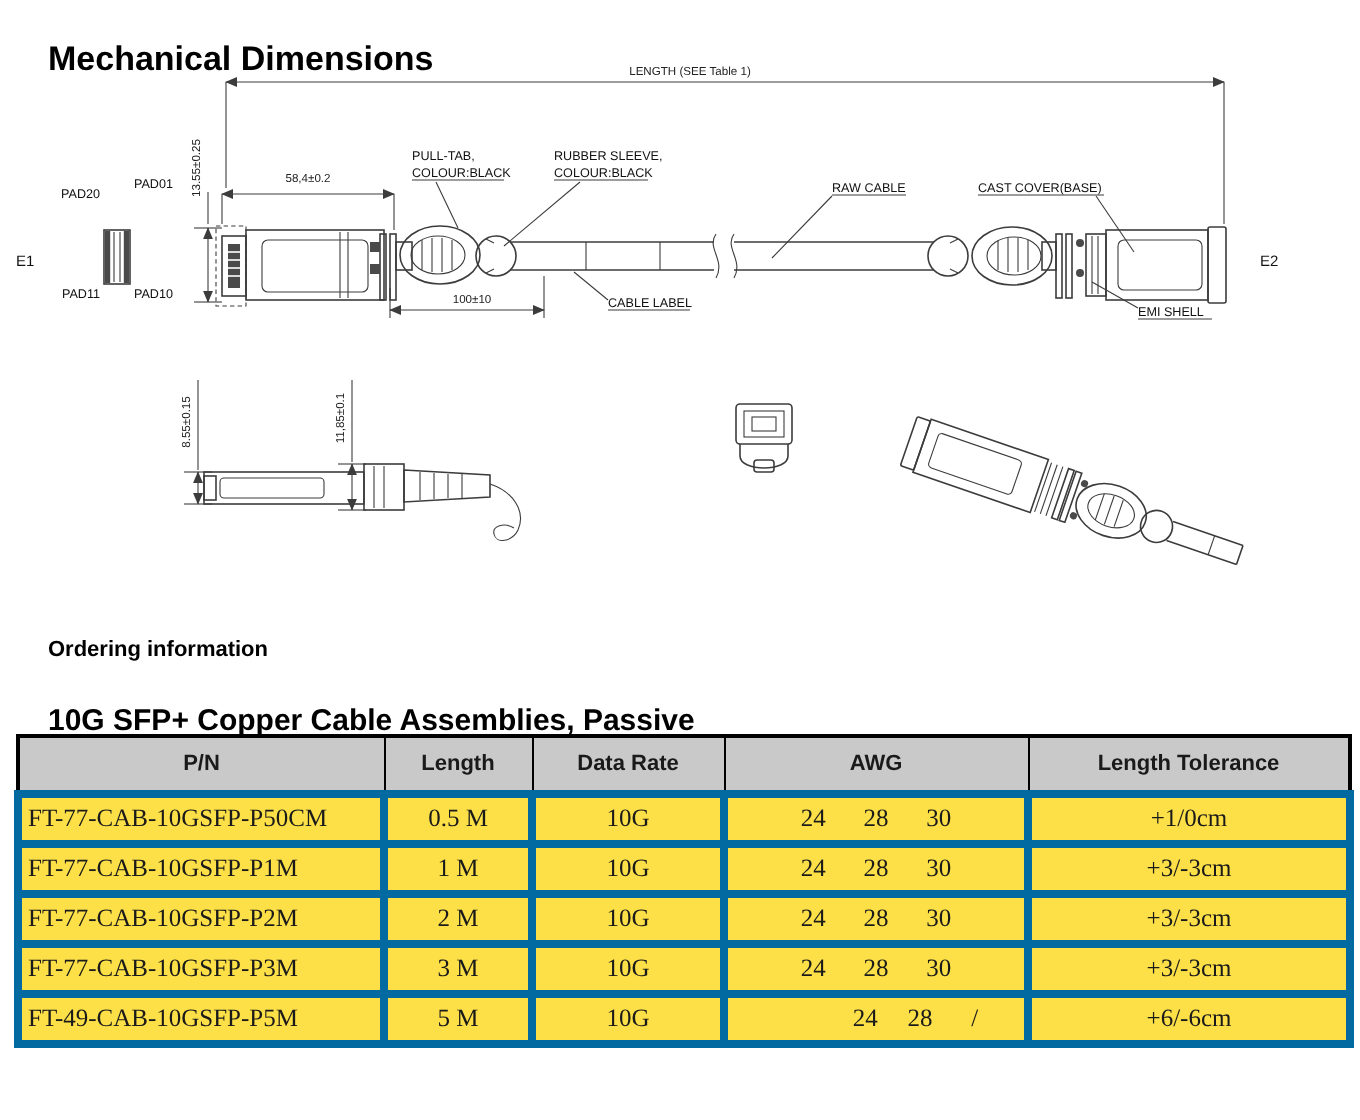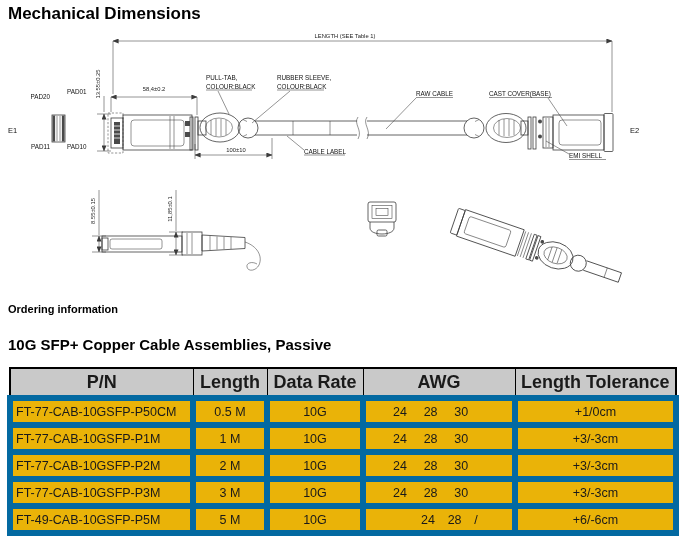--- a/index.html
+++ b/index.html
@@ -1,32 +1,32 @@
 <!DOCTYPE html>
 <html><head>
 <meta charset="utf-8">
 <style>
   html,body{margin:0;padding:0;background:#ffffff;}
   body{width:680px;height:560px;font-family:"Liberation Sans",sans-serif;color:#1a1a1a;position:relative;overflow:hidden;}
   .abs{position:absolute;}
-  h1,h2,h3{margin:0;font-family:"Liberation Sans",sans-serif;color:#000;}
+  h1,h2,h3{margin:16px;font-family:"Liberation Sans",sans-serif;color:#000;}
   #title-mech{left:8px;top:4px;font-size:17px;font-weight:bold;}
   #drawing-svg{left:0;top:0;width:680px;height:300px;}
   #title-order{left:8px;top:303px;font-size:11px;font-weight:bold;}
   #table-title{left:8px;top:336px;font-size:15px;font-weight:bold;}
   #ordering-table{left:7px;top:367px;width:666px;border-collapse:collapse;table-layout:fixed;
     font-size:12.5px;border:2px solid #000;}
-  #ordering-table th{background:#c9c9c9;font-weight:bold;font-size:18px;height:26px;
+  #ordering-table th{background:#c9c9c9;font-weight:bold;font-size:11px;height:26px;
     border:1px solid #000;border-bottom:2px solid #000;padding:0;}
-  #ordering-table td{border:6px solid #0369a1;height:21px;padding:0 3px;background:#eab308;}
+  #ordering-table td{border:4px solid #0369a1;height:21px;padding:0 3px;background:#fde047;font-family:Liberation Serif, serif;}
   td.pn{text-align:left;padding-left:5px;}
   td.c{text-align:center;}
   td.awg-cell{padding:0;}
   .awg-row{display:flex;}
-  .awg-row span{flex:1;}
+  .awg-row span{flex:1;text-align:center;}
   .awg-a{padding:0 24px;}
   .awg-b{padding:0 8px 0 52px;}
   
   .st{stroke:#3c3c3c;fill:none;stroke-width:0.8;}
   .thin{stroke:#3c3c3c;fill:none;stroke-width:0.55;}
   .dash{stroke-dasharray:2.2,1.6;}
   .fillD{fill:#4a4a4a;stroke:none;}
   text.lb{font-size:6.3px;fill:#111;font-family:"Liberation Sans",sans-serif;}
   text.dim{font-size:5.8px;fill:#222;font-family:"Liberation Sans",sans-serif;}
   text.ref{font-size:7.5px;fill:#111;font-family:"Liberation Sans",sans-serif;}

